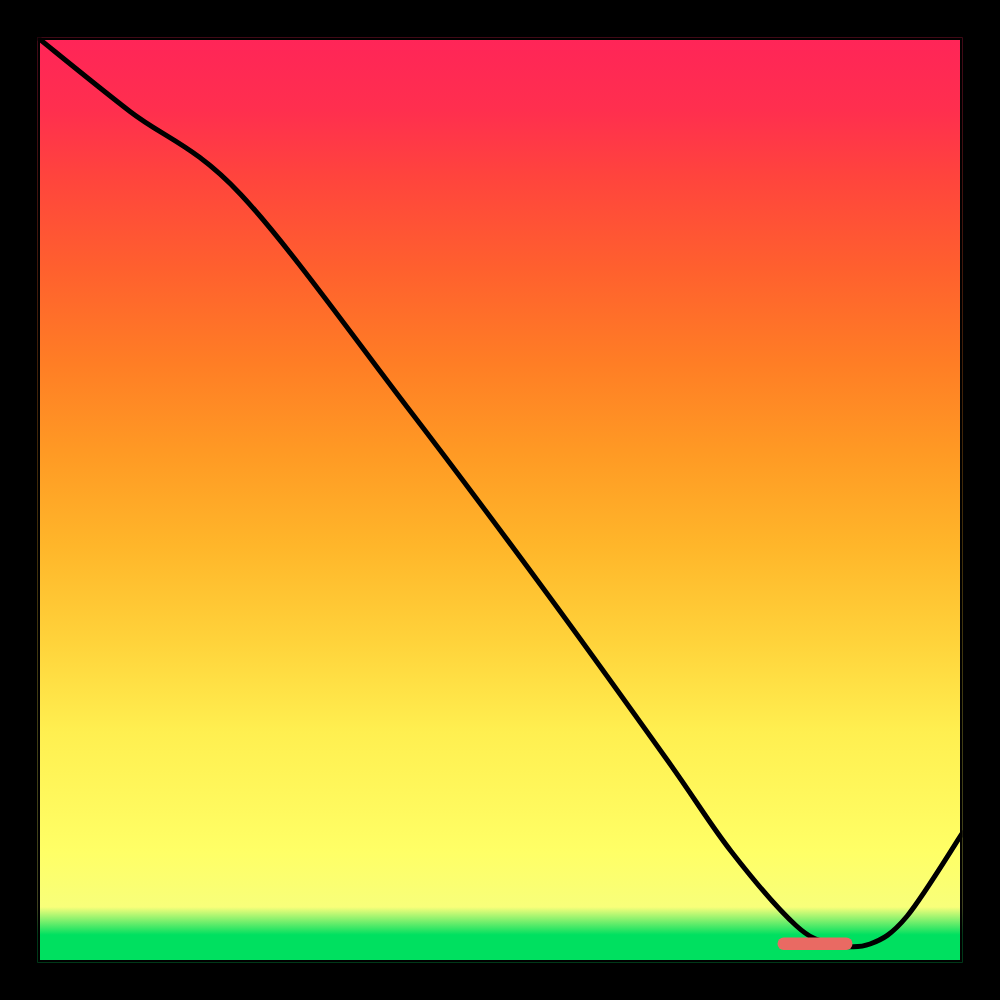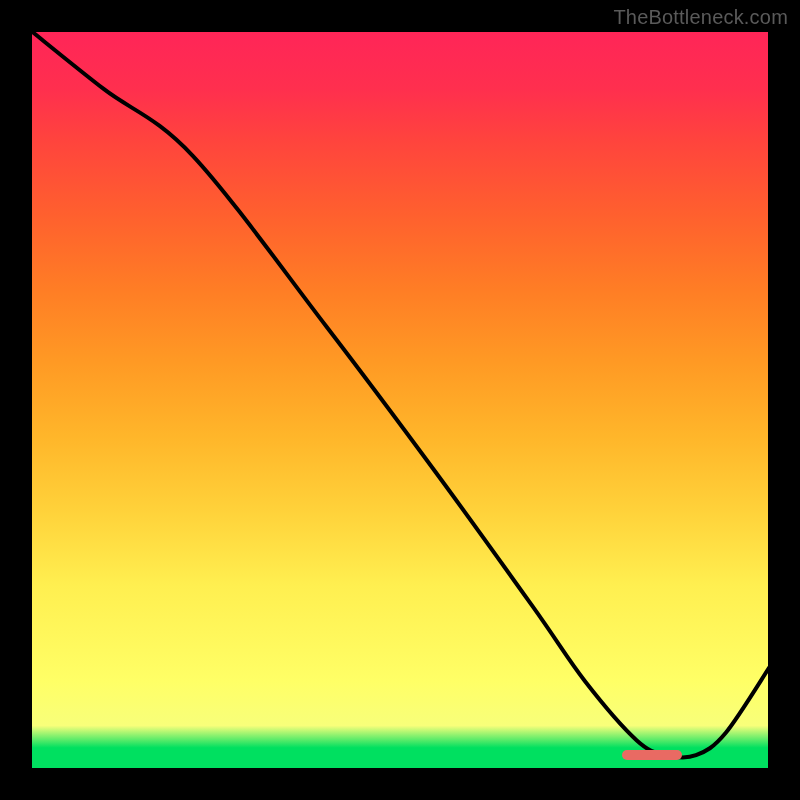--- a/index.html
+++ b/index.html
@@ -69,21 +69,20 @@
     color: #5a5a5a;
     font-size: 20px;
     font-weight: 500;
     letter-spacing: 0.2px;
   }
 </style>
 </head>
 <body>
 
 <div class="frame">
-  <div class="watermark">TheBottleneck.com</div>
 
   <div class="plot-area">
     <svg class="overlay" viewBox="0 0 740 740" preserveAspectRatio="none">
       <path id="curve-path" fill="none" stroke="#000" stroke-width="4" stroke-linejoin="round" stroke-linecap="round" d="M 0 0 C 12.333333333333334 9.866666666666655, 46.86666666666666 38.23333333333325, 74 59.19999999999993 C 101.13333333333334 80.16666666666661, 125.80000000000001 86.3333333333334, 162.8 125.80000000000007 C 199.8 165.26666666666674, 255.29999999999998 242.96666666666667, 296 296 C 336.7 349.0333333333333, 372.4666666666667 397.1333333333333, 407.00000000000006 444 C 441.5333333333334 490.8666666666667, 478.5333333333334 542.6666666666667, 503.20000000000005 577.2 C 527.8666666666667 611.7333333333333, 537.7333333333333 629, 555 651.2 C 572.2666666666667 673.4000000000001, 593.2333333333333 698.0666666666666, 606.8 710.4 C 620.3666666666666 722.7333333333333, 626.5333333333333 722.7333333333333, 636.4 725.2 C 646.2666666666667 727.6666666666667, 656.1333333333333 728.9000000000001, 666 725.2 C 675.8666666666667 721.5, 683.2666666666665 717.8, 695.5999999999999 703 C 707.9333333333333 688.2, 732.6 647.5, 740 636.4"></path>
     </svg>
     <div id="marker" class="marker" style="left: 621.6px; top: 725.2px; background: rgb(233, 106, 99);"></div>
     <div class="plot-border"></div>
   </div>
 </div>
 

